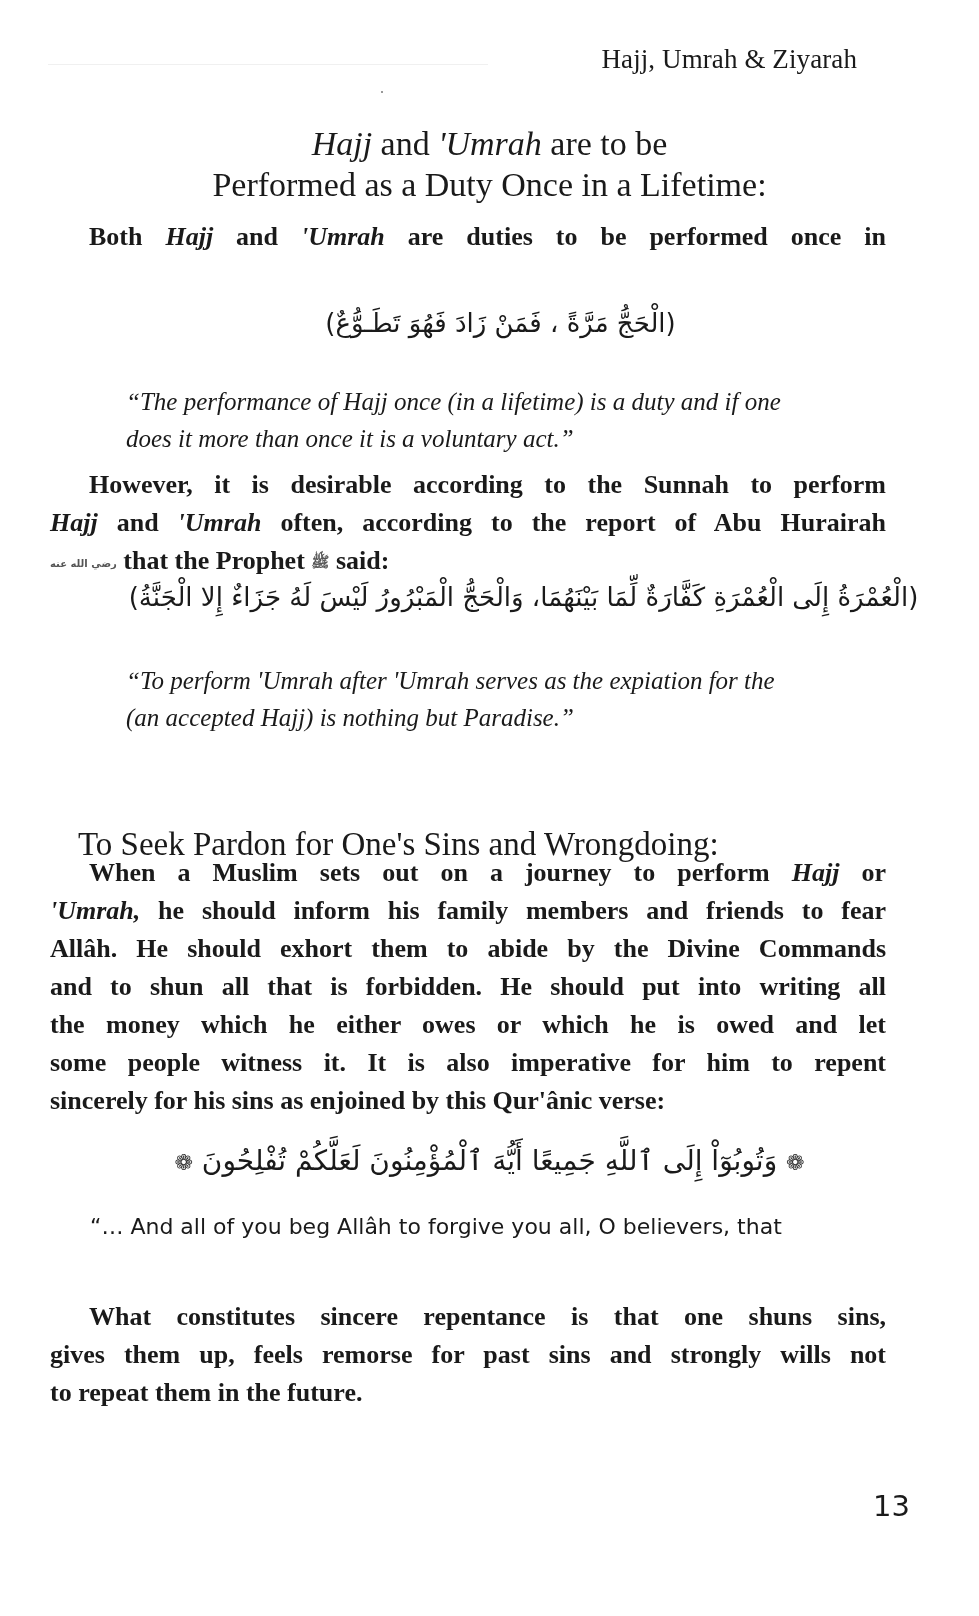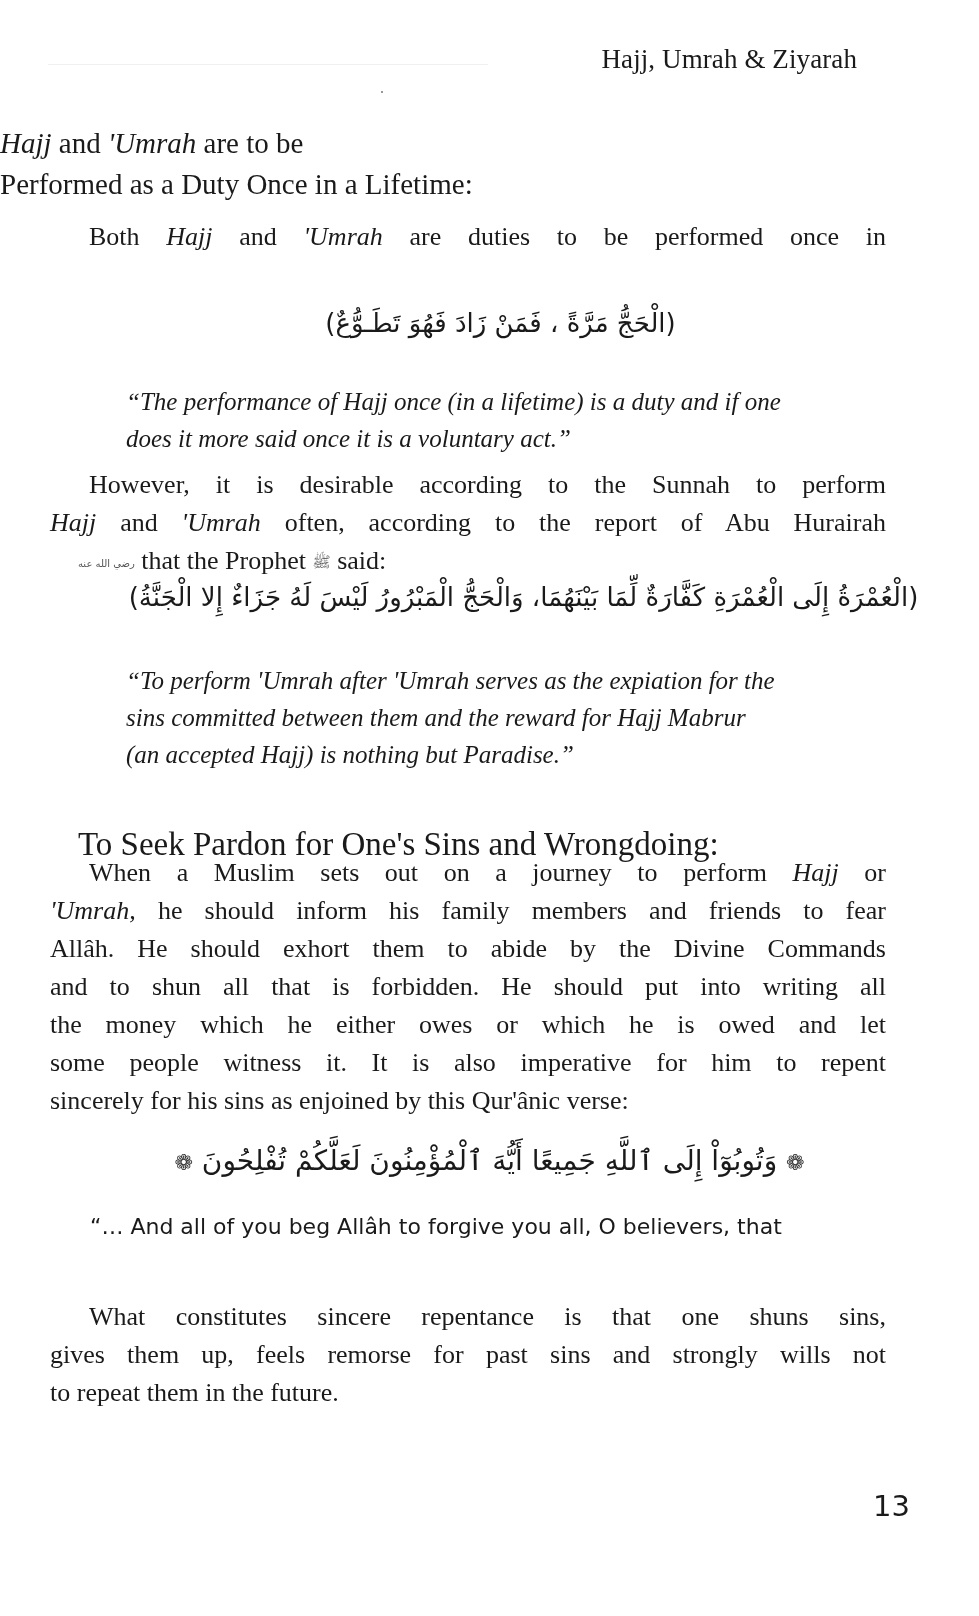--- a/index.html
+++ b/index.html
@@ -1,24 +1,24 @@
 <!DOCTYPE html>
 <html><head>
 <meta charset="utf-8">
 <style>
   html, body { margin:0; padding:0; background:#ffffff; }
   body { width:979px; height:1616px; position:relative; overflow:hidden; color:#1a1a1a;
          font-family:"Liberation Serif","DejaVu Serif",serif; }
   .header-rule { position:absolute; left:48px; top:64px; width:440px; height:1px; background:#f0f0f0; }
   .running-head { position:absolute; right:122px; top:44px; font-size:27px; letter-spacing:0.1px; }
   .dot { position:absolute; left:381px; top:91px; width:2px; height:2px; background:#777; border-radius:1px; }
-  .heading { position:absolute; left:0; width:979px; font-size:29px; line-height:41px; }
+  .heading { position:absolute; left:0; width:979px; text-align:center; font-size:34px; line-height:41px; }
   .h1 { top:123px; }
   .h2 { position:absolute; left:78px; top:826px; font-size:33px; }
-  .para { position:absolute; left:50px; width:836px; font-size:26px; line-height:38px; text-align:justify; text-align-last:left; }
+  .para { position:absolute; left:50px; width:836px; font-size:26px; line-height:38px; text-align:justify; text-align-last:left;font-weight:bold; }
   .para .line { display:block; white-space:nowrap; text-align:justify; text-align-last:justify; }
   .para .line.last { text-align-last:left; }
   .indent { padding-left:39px; }
   .quote { position:absolute; left:90px; width:780px; font-size:25px; line-height:37px; font-style:italic; }
   .quote .line { display:block; white-space:nowrap;margin-left:36px; }
   .arabic { position:absolute; left:0; width:979px; text-align:center; direction:rtl;
             font-family:"DejaVu Sans",sans-serif; font-size:26px; }
   .ayah { font-size:28px; }
   .orn { color:#333; font-size:22px; }
   .sans-quote { position:absolute; left:90px; width:780px; font-family:"DejaVu Sans","Liberation Sans",sans-serif;
@@ -43,34 +43,33 @@
 </div>
 
 <div class="para" style="top:218px;">
   <span class="line indent"><span>Both </span><i>Hajj</i><span> and </span><i>'Umrah</i><span> are duties to be performed once in</span></span>
 </div>
 
 <div class="arabic" style="top:308px;margin-left:11px;">(الْحَجُّ مَرَّةً ، فَمَنْ زَادَ فَهُوَ تَطَـوُّعٌ)</div>
 
 <div class="quote" style="top:383px;">
   <span class="line">“The performance of Hajj once (in a lifetime) is a duty and if one</span>
-  <span class="line">does it more said once it is a voluntary act.”</span>
+  <span class="line">does it more than once it is a voluntary act.”</span>
 </div>
 
 <div class="para" style="top:466px;">
   <span class="line indent">However, it is desirable according to the Sunnah to perform</span>
   <span class="line"><i>Hajj</i><span> and </span><i>'Umrah</i><span> often, according to the report of Abu Hurairah</span></span>
-  <span class="line last"><span class="honor" style="font-size:10px;margin-left:28px;">رضي الله عنه</span><span> that the Prophet </span><span class="honor">ﷺ</span><span> said:</span></span>
+  <span class="line last"><span class="honor" style="font-size:10px;">رضي الله عنه</span><span> that the Prophet </span><span class="honor">ﷺ</span><span> said:</span></span>
 </div>
 
 <div class="arabic" style="top:582px;padding-left:34px;">(الْعُمْرَةُ إِلَى الْعُمْرَةِ كَفَّارَةٌ لِّمَا بَيْنَهُمَا، وَالْحَجُّ الْمَبْرُورُ لَيْسَ لَهُ جَزَاءٌ إِلا الْجَنَّةُ)</div>
 
 <div class="quote" style="top:662px;">
   <span class="line">“To perform 'Umrah after 'Umrah serves as the expiation for the</span>
-  <span class="line">sins committed between them and the reward for Hajj Mabrur</span>
   <span class="line">(an accepted Hajj) is nothing but Paradise.”</span>
 </div>
 
 <div class="h2">To Seek Pardon for One's Sins and Wrongdoing:</div>
 
 <div class="para" style="top:854px;">
   <span class="line indent"><span>When a Muslim sets out on a journey to perform </span><i>Hajj</i><span> or</span></span>
   <span class="line"><i>'Umrah,</i><span> he should inform his family members and friends to fear</span></span>
   <span class="line">Allâh. He should exhort them to abide by the Divine Commands</span>
   <span class="line">and to shun all that is forbidden. He should put into writing all</span>

